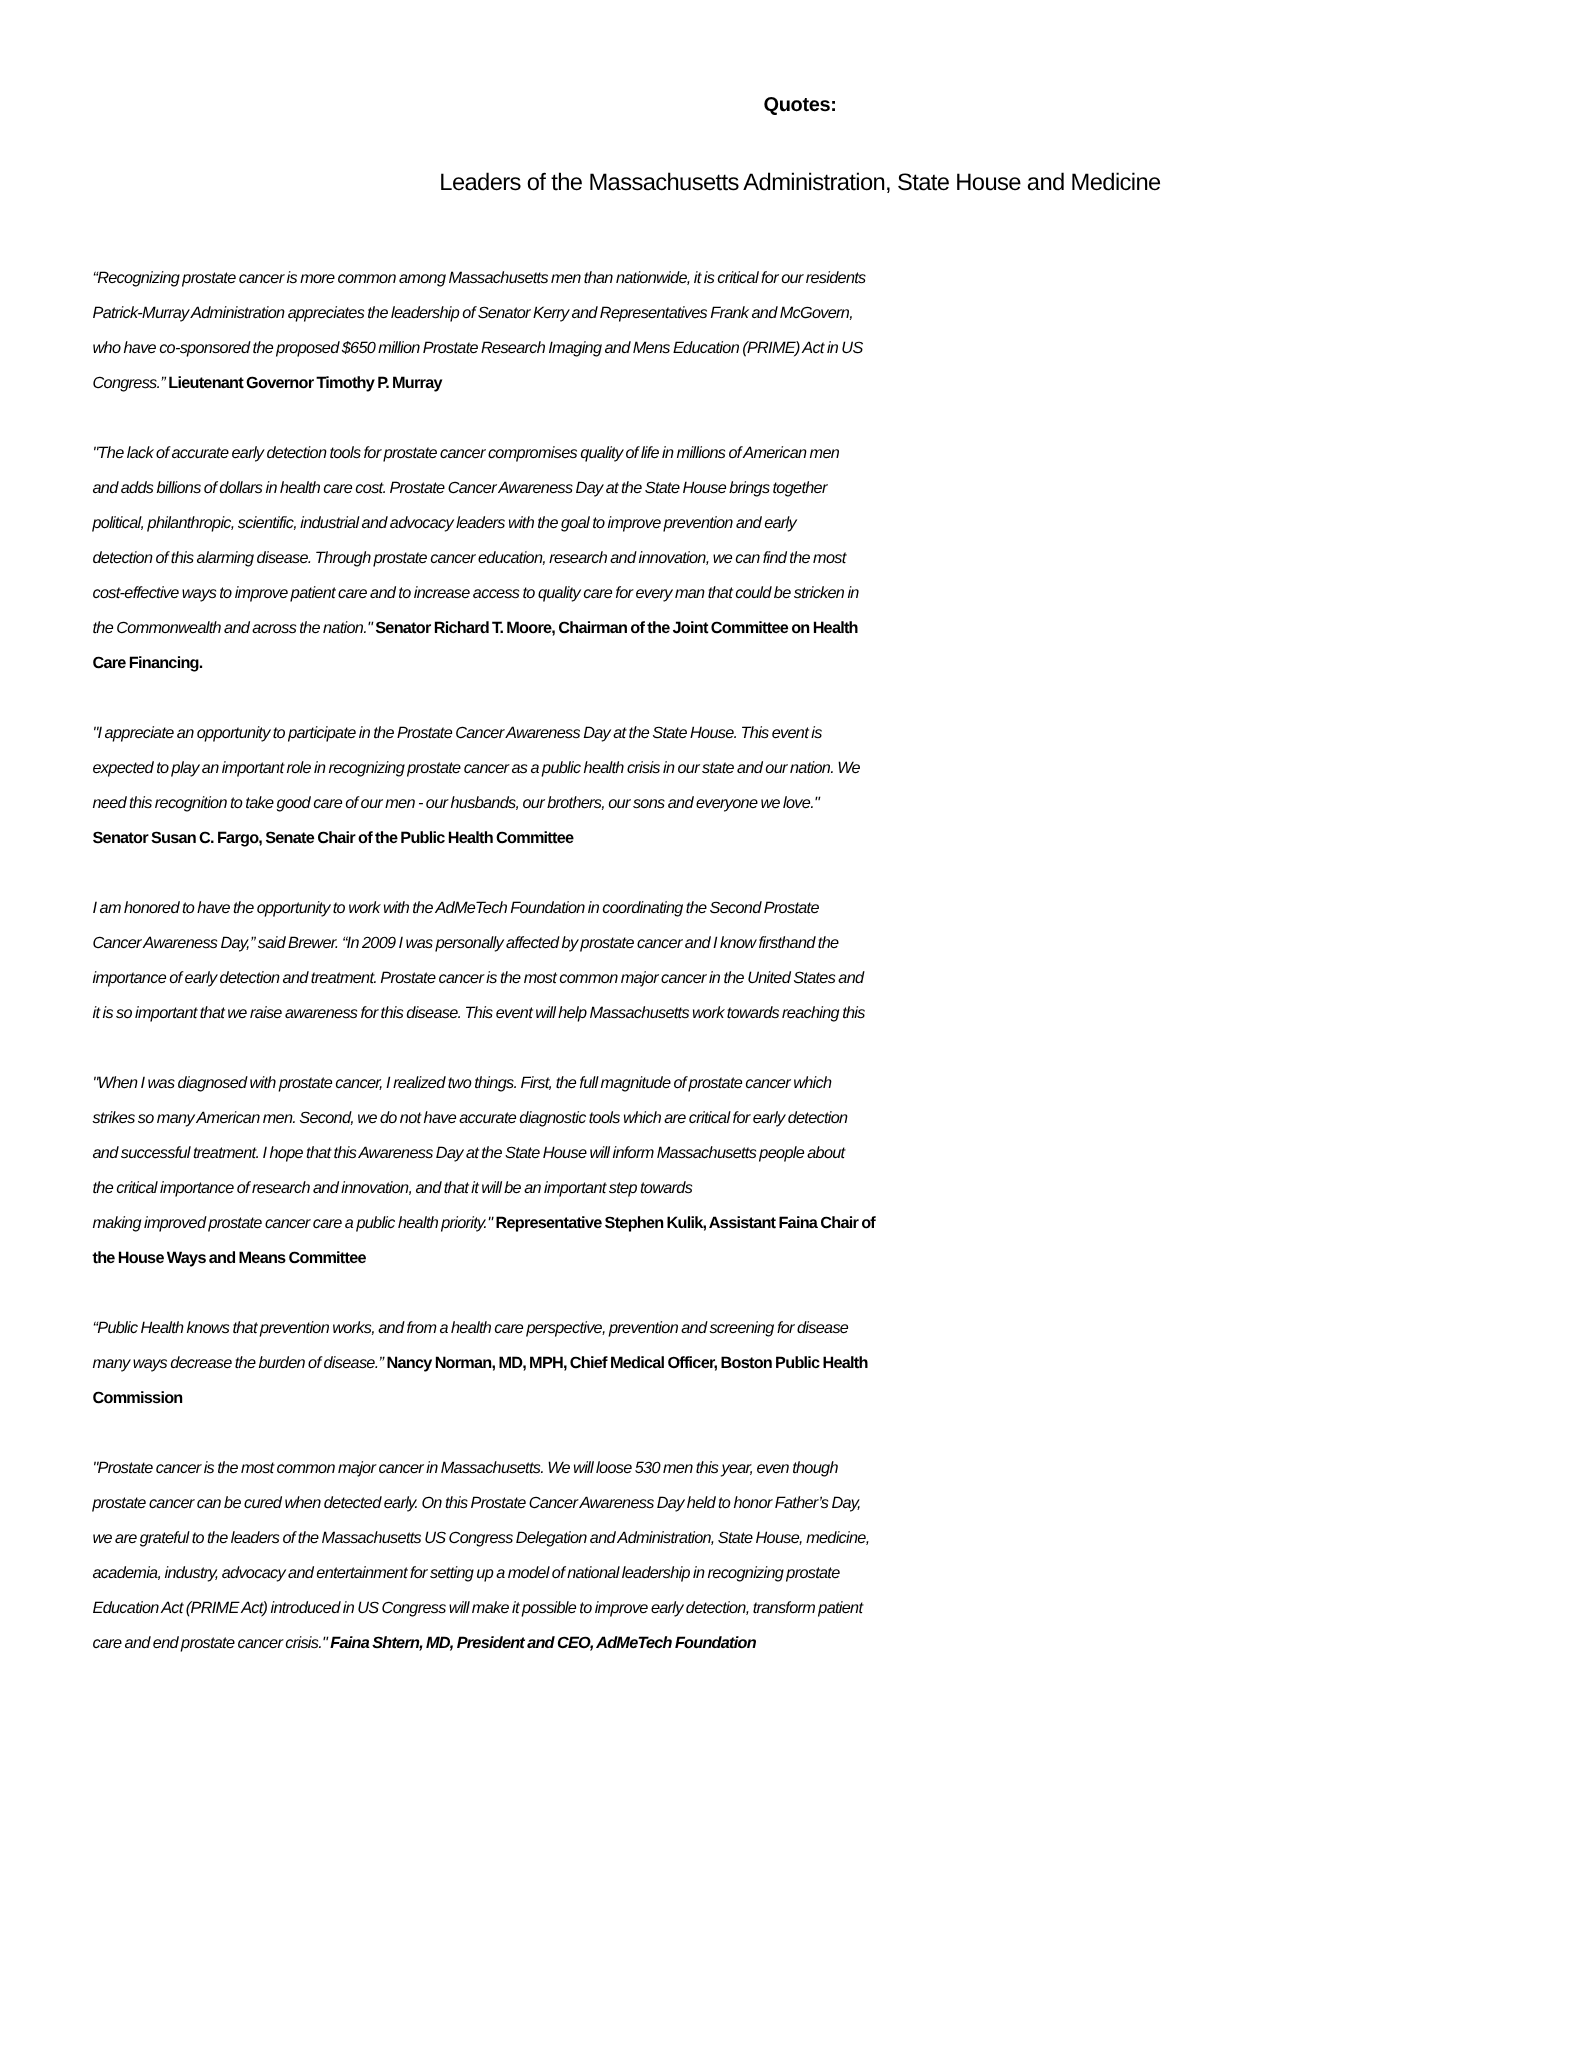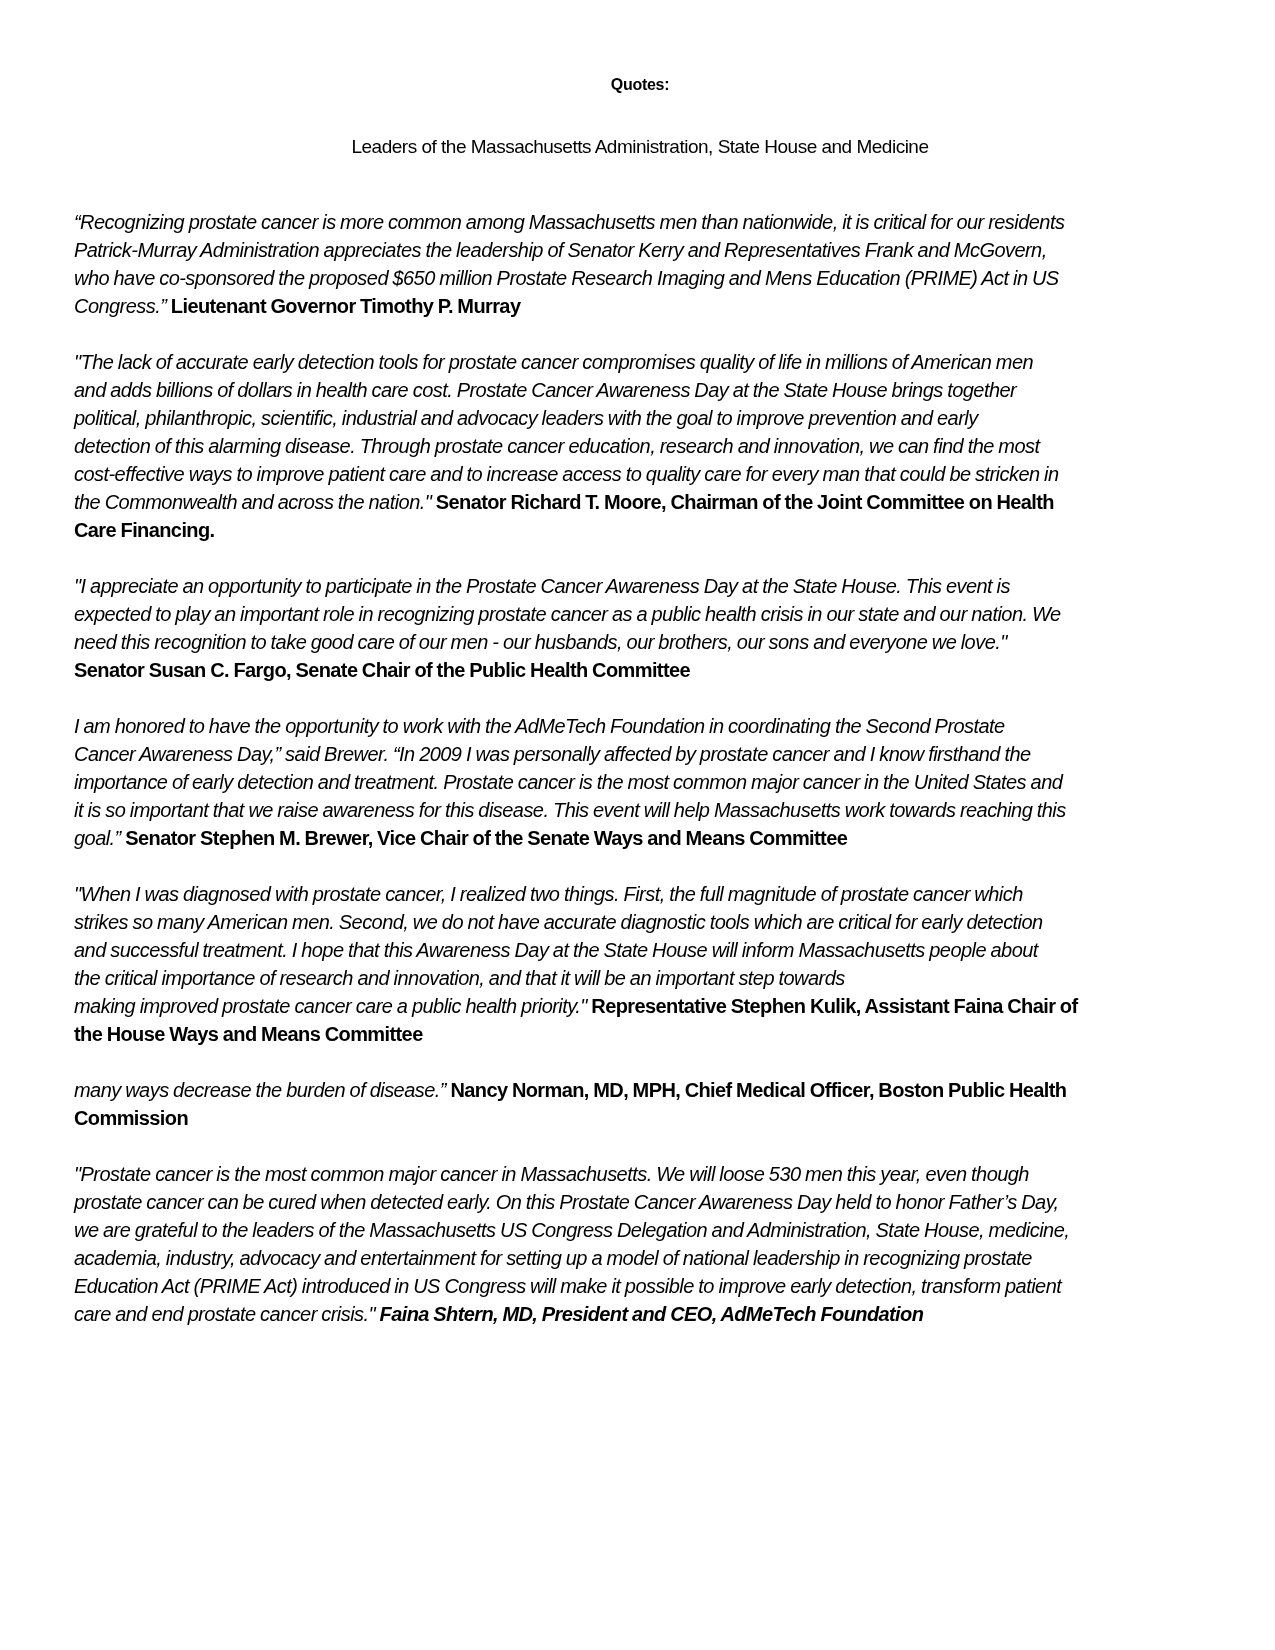--- a/index.html
+++ b/index.html
@@ -41,21 +41,21 @@
       font-size: 19px;
       letter-spacing: -0.5px;
     }
     .quotes {
       position: absolute;
       top: 208px;
       left: 0;
       width: 1132px;
     }
     .quote {
-      font-size: 20px;
+      font-size: 13px;
       line-height: 28px;
       margin: 0 0 28px 0;
       letter-spacing: -0.55px;
       word-spacing: -0.5px;
     }
     .quote-text {
       font-style: italic;
     }
     .attribution {
       font-weight: bold;
@@ -100,33 +100,33 @@
       <span class="line"><span class="quote-text">expected to play an important role in recognizing prostate cancer as a public health crisis in our state and our nation. We</span></span>
       <span class="line"><span class="quote-text">need this recognition to take good care of our men - our husbands, our brothers, our sons and everyone we love."</span></span>
       <span class="line"><span class="attribution">Senator Susan C. Fargo, Senate Chair of the Public Health Committee</span></span>
     </p>
 
     <p class="quote">
       <span class="line"><span class="quote-text"> I am honored to have the opportunity to work with the AdMeTech Foundation in coordinating the Second Prostate</span></span>
       <span class="line"><span class="quote-text">Cancer Awareness Day,” said Brewer. “In 2009 I was personally affected by prostate cancer and I know firsthand the</span></span>
       <span class="line"><span class="quote-text">importance of early detection and treatment. Prostate cancer is the most common major cancer in the United States and</span></span>
       <span class="line"><span class="quote-text">it is so important that we raise awareness for this disease. This event will help Massachusetts work towards reaching this</span></span>
-      <span class="line"><span class="quote-text">goal.”  </span> <span class="attribution">Senator Stephen M. Brewer,  Vice Chair of the Senate Ways and Means Committee</span></span>
     </p>
 
     <p class="quote">
       <span class="line"><span class="quote-text">"When I was diagnosed with prostate cancer, I realized two things.  First, the full magnitude of prostate cancer which</span></span>
       <span class="line"><span class="quote-text">strikes so many American men.  Second, we do not have accurate diagnostic tools which are critical for early detection</span></span>
       <span class="line"><span class="quote-text">and successful treatment. I hope that this Awareness Day at the State House will inform Massachusetts people about</span></span>
       <span class="line"><span class="quote-text">the critical importance of research and innovation, and that it will be an important step towards</span></span>
       <span class="line"><span class="quote-text">making improved prostate cancer care a public health priority."  </span> <span class="attribution">Representative Stephen Kulik, Assistant Faina Chair of</span></span>
       <span class="line"><span class="attribution">the House Ways and Means Committee</span></span>
     </p>
 
     <p class="quote">
+      <span class="line"><span class="quote-text">“Public Health knows that prevention works, and from a health care perspective, prevention and screening for disease</span></span>
       <span class="line"><span class="quote-text">many ways decrease the burden of disease.”  </span> <span class="attribution">Nancy Norman, MD, MPH, Chief Medical Officer, Boston Public Health</span></span>
       <span class="line"><span class="attribution">Commission</span></span>
     </p>
 
     <p class="quote">
       <span class="line"><span class="quote-text">"Prostate cancer is the most common major cancer in Massachusetts. We will loose 530 men this year, even though</span></span>
       <span class="line"><span class="quote-text">prostate cancer can be cured when detected early. On this Prostate Cancer Awareness Day held to honor Father’s Day,</span></span>
       <span class="line"><span class="quote-text">we are grateful to the leaders of the Massachusetts US Congress Delegation and Administration, State House, medicine,</span></span>
       <span class="line"><span class="quote-text">academia, industry, advocacy and entertainment for setting up a model of national leadership in recognizing prostate</span></span>
       <span class="line"><span class="quote-text">Education Act (PRIME Act) introduced in US Congress will make it possible to improve early detection, transform patient</span></span>

